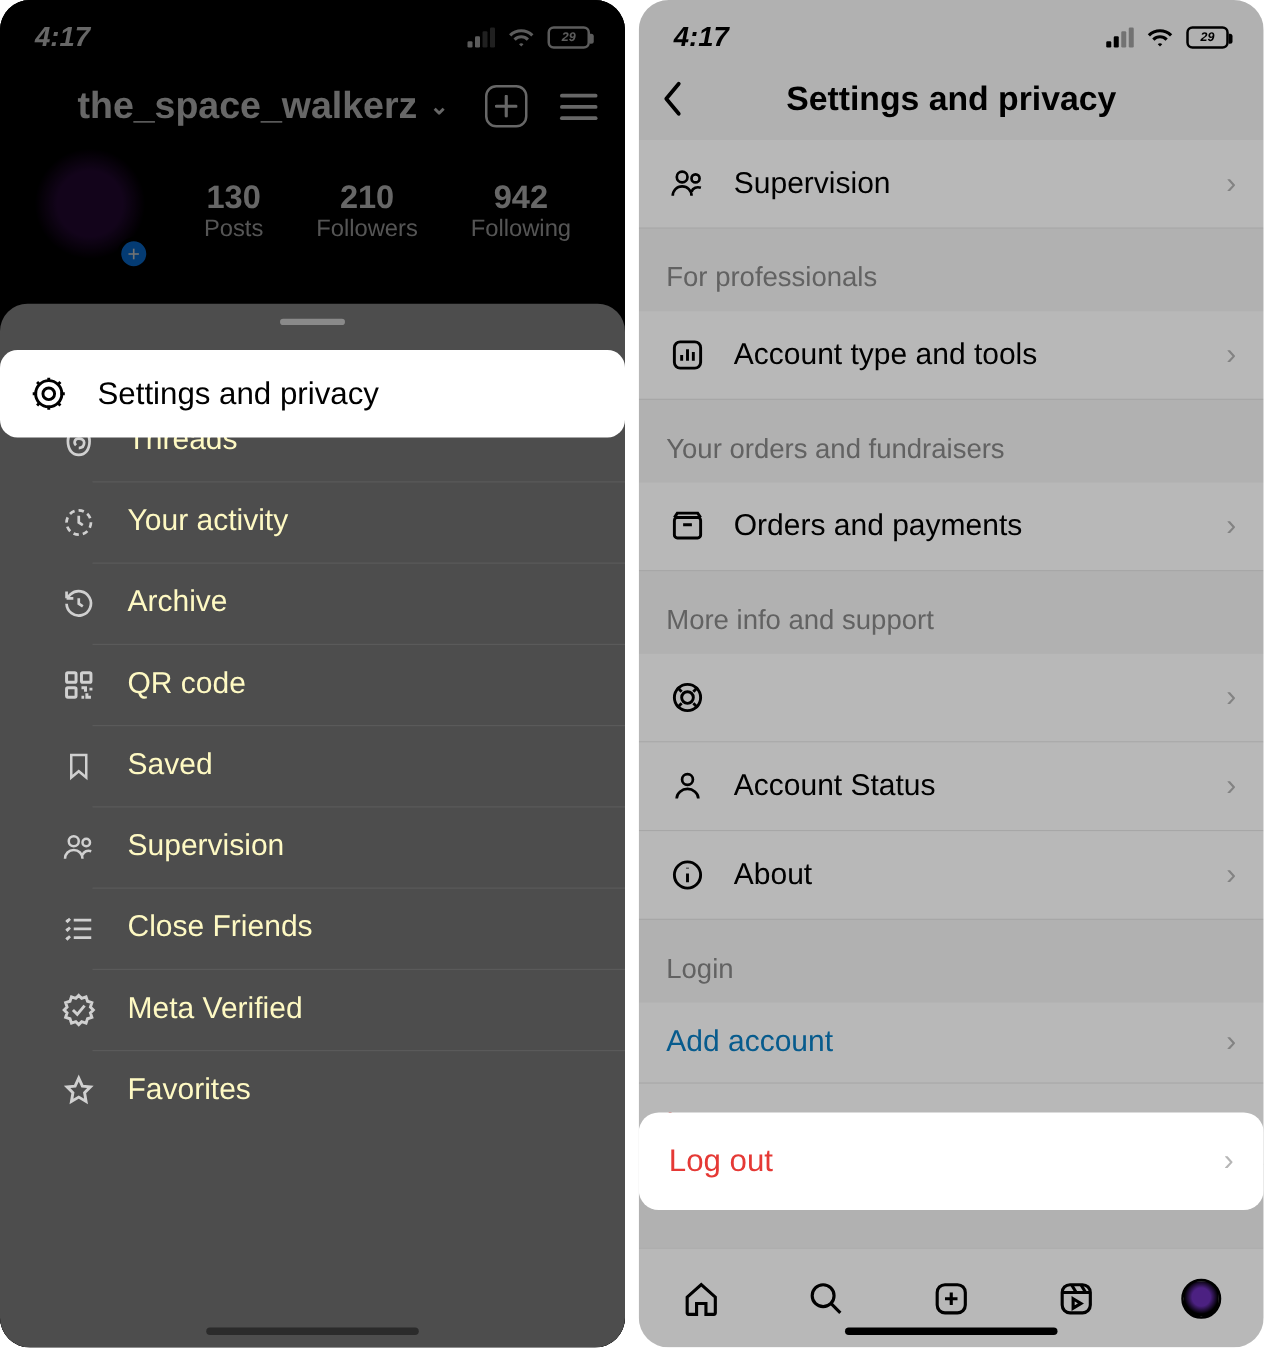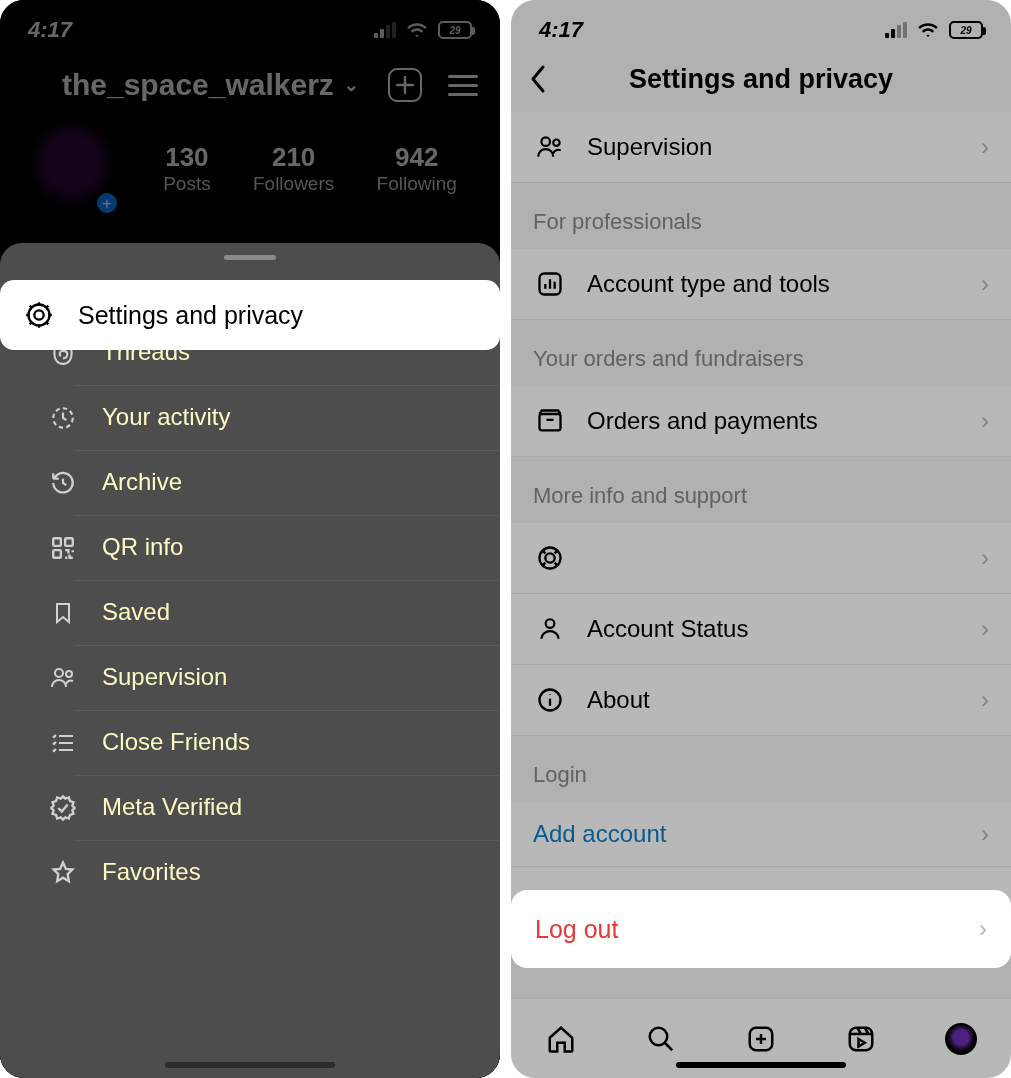--- a/index.html
+++ b/index.html
@@ -193,21 +193,21 @@
         </div>
         <div class="menu-item menu-sep">
           <span class="menu-icon" style="margin-left:-50px">
             <svg width="26" height="26" viewBox="0 0 24 24" fill="none" stroke="#d0d0d0" stroke-width="2.2">
                 <rect x="3" y="3" width="7" height="7" rx="1"></rect>
                 <rect x="14" y="3" width="7" height="7" rx="1"></rect>
                 <rect x="3" y="14" width="7" height="7" rx="1"></rect>
                 <path d="M14 14h3v3m4 4h-3v-3m3-4v2m-7 5h2"></path>
               </svg>
           </span>
-          <span>QR info</span>
+          <span>QR code</span>
         </div>
         <div class="menu-item menu-sep">
           <span class="menu-icon" style="margin-left:-50px">
             <svg width="24" height="26" viewBox="0 0 24 24" fill="none" stroke="#d0d0d0" stroke-width="2">
                 <path d="M6 3h12v18l-6-5-6 5V3z"></path>
               </svg>
           </span>
           <span>Saved</span>
         </div>
         <div class="menu-item menu-sep">

